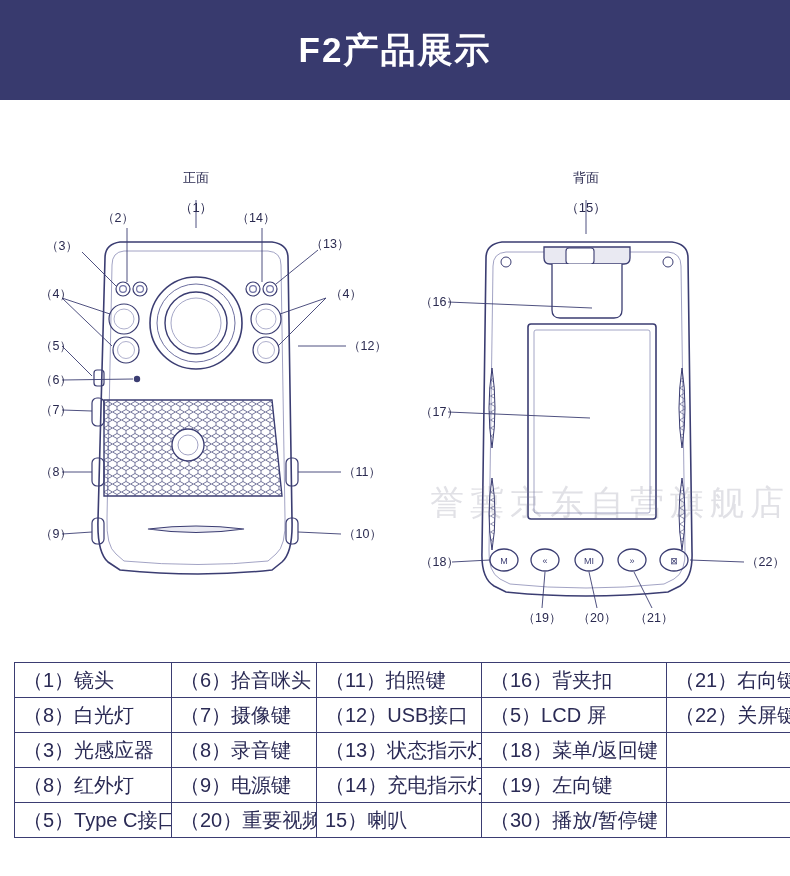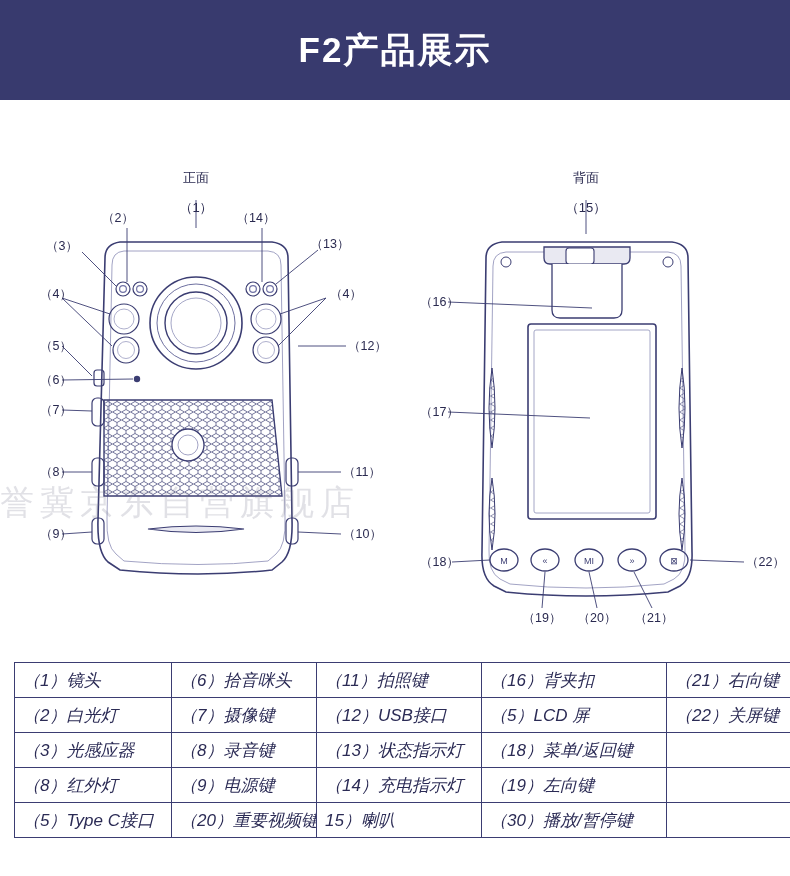--- a/index.html
+++ b/index.html
@@ -43,21 +43,21 @@
     left: 0; top: 100px;
     width: 790px;
     height: 545px;
   }
   .diagram svg { display: block; }
   .watermark {
     position: absolute;
     left: 0;
     top: 380px;
     width: 790px;
-    text-align: left;
+    text-align: right;
     font-size: 34px;
     color: rgba(120,120,140,0.22);
     letter-spacing: 6px;
     pointer-events: none;
     font-family: "Liberation Sans", sans-serif;
   }
   .cap {
     font-size: 13px;
     fill: #2a2a50;
     font-family: "Liberation Sans", sans-serif;
@@ -73,25 +73,24 @@
     left: 14px;
     top: 662px;
     width: 762px;
     border-collapse: collapse;
     table-layout: fixed;
   }
   .legend td {
     border: 1px solid #3b3d72;
     height: 34px;
     padding: 0 8px;
-    font-size: 17px;
+    font-size: 20px;
     color: #2b2b55;
     white-space: nowrap;
     overflow: hidden;
-    font-style: italic;
   }
   .c1 { width: 140px; }
   .c2 { width: 128px; }
   .c3 { width: 148px; }
   .c4 { width: 168px; }
   .c5 { width: 178px; }
 </style>
 </head>
 <body>
 
@@ -311,21 +310,21 @@
   <table class="legend">
     <tbody>
       <tr>
         <td class="c1">（1）镜头</td>
         <td class="c2">（6）拾音咪头</td>
         <td class="c3">（11）拍照键</td>
         <td class="c4">（16）背夹扣</td>
         <td class="c5">（21）右向键</td>
       </tr>
       <tr>
-        <td class="c1">（2）白光灯</td>
+        <td class="c1">（8）白光灯</td>
         <td class="c2">（7）摄像键</td>
         <td class="c3">（12）USB接口</td>
         <td class="c4">（5）LCD 屏</td>
         <td class="c5">（22）关屏键</td>
       </tr>
       <tr>
         <td class="c1">（3）光感应器</td>
         <td class="c2">（8）录音键</td>
         <td class="c3">（13）状态指示灯</td>
         <td class="c4">（18）菜单/返回键</td>

